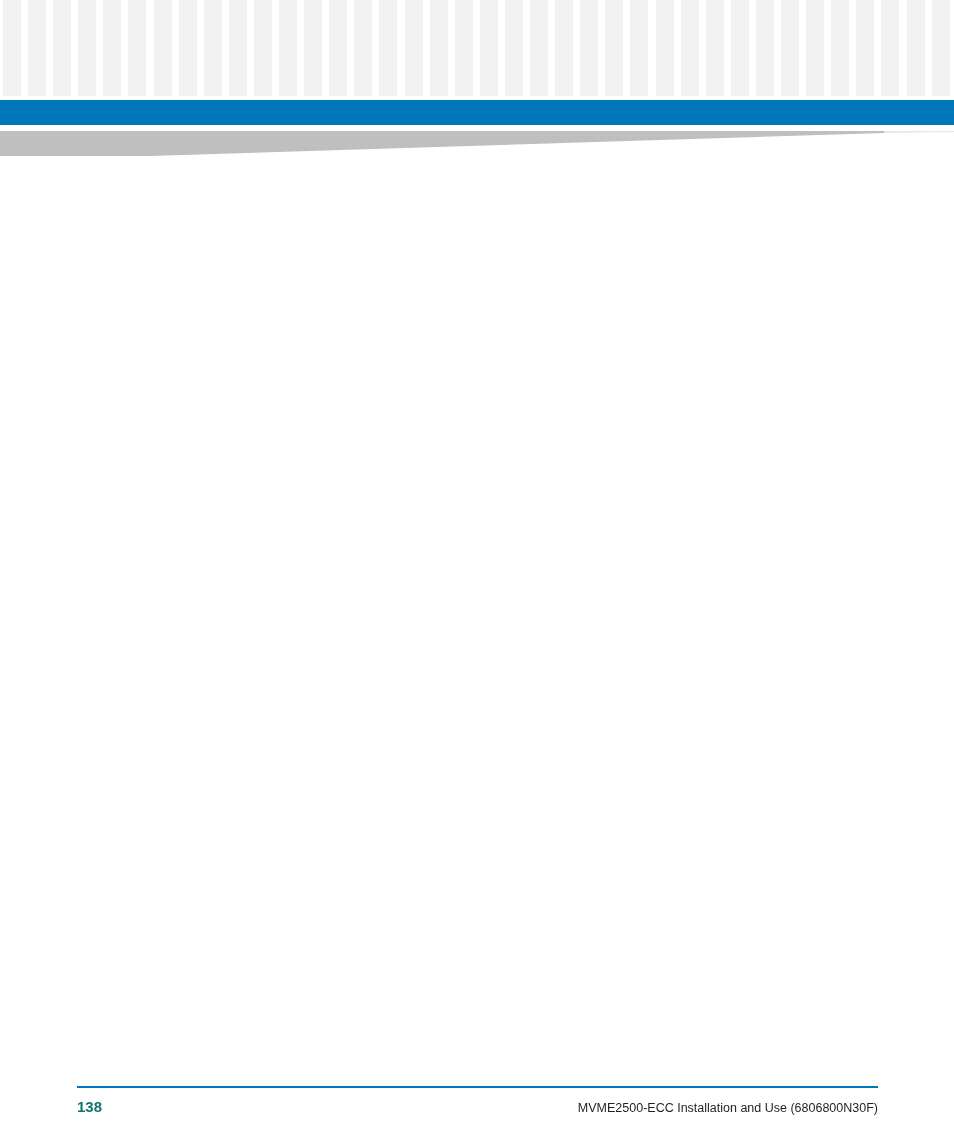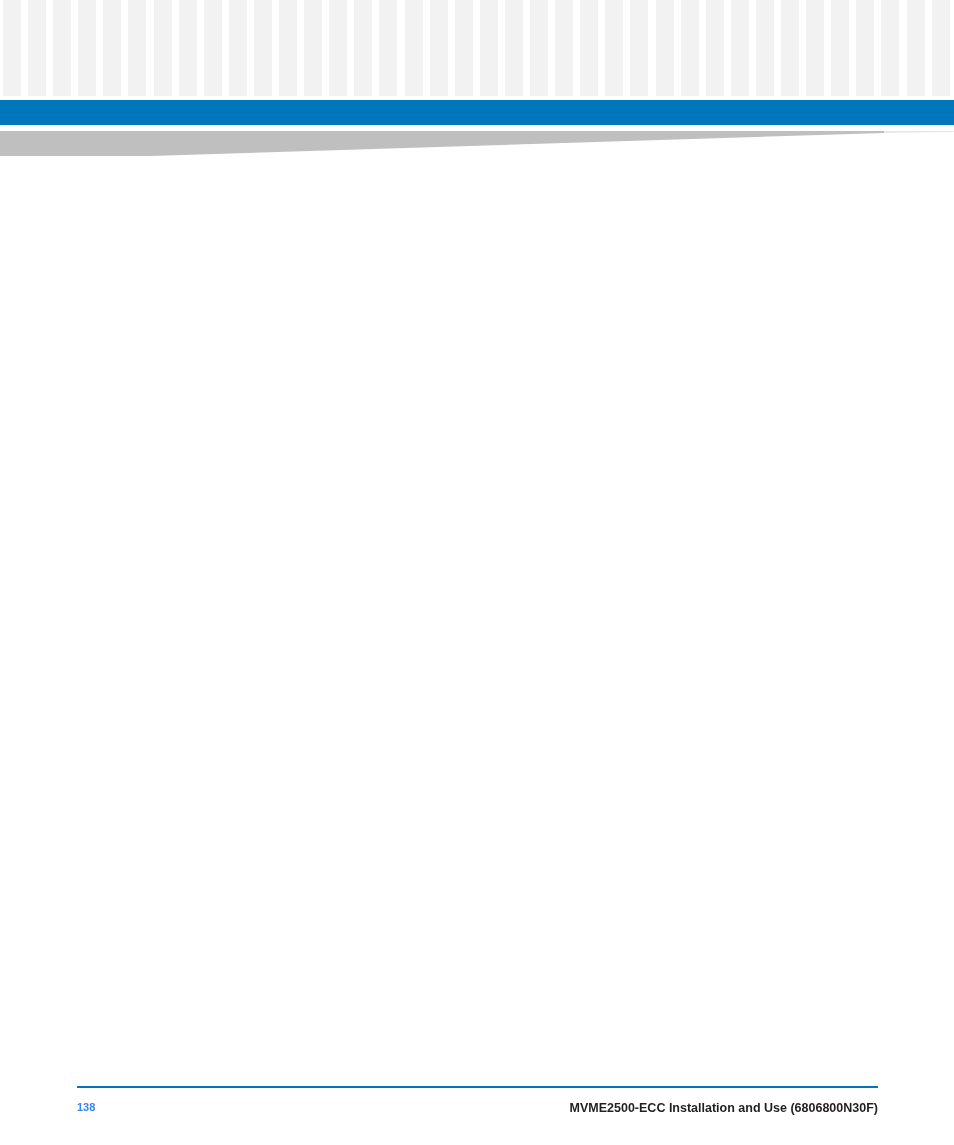--- a/index.html
+++ b/index.html
@@ -101,33 +101,33 @@
     left: 77px;
     top: 6px;
     width: 801px;
     height: 2px;
     background: #0077bb;
   }
   .footer-page-number {
     position: absolute;
     left: 77px;
     top: 19px;
-    font-size: 11px;
+    font-size: 15px;
     font-weight: bold;
-    color: #3b82f6;
+    color: #0f766e;
     line-height: 16px;
     white-space: nowrap;
     text-align: right;
   }
   .footer-doc-title {
     position: absolute;
     right: 76px;
     top: 20px;
     font-size: 12.5px;
-    font-weight: bold;
+    font-weight: normal;
     color: #231f20;
     line-height: 16px;
     white-space: nowrap;
     text-align: right;
   }
 </style>
 </head>
 <body>
 
 <div id="page">

